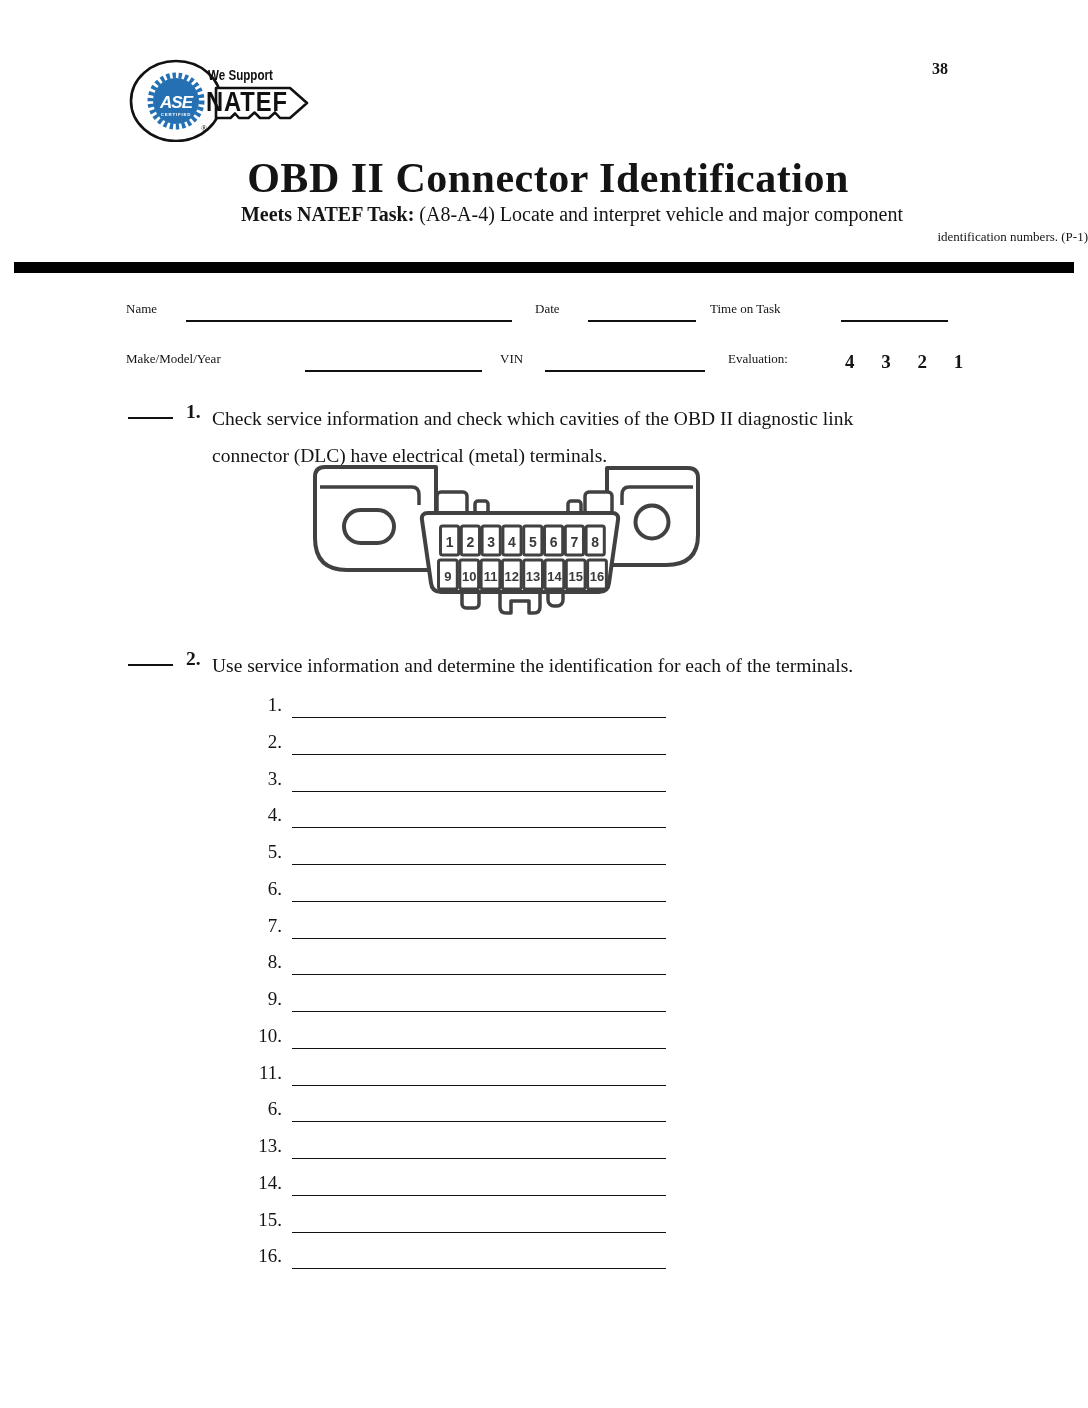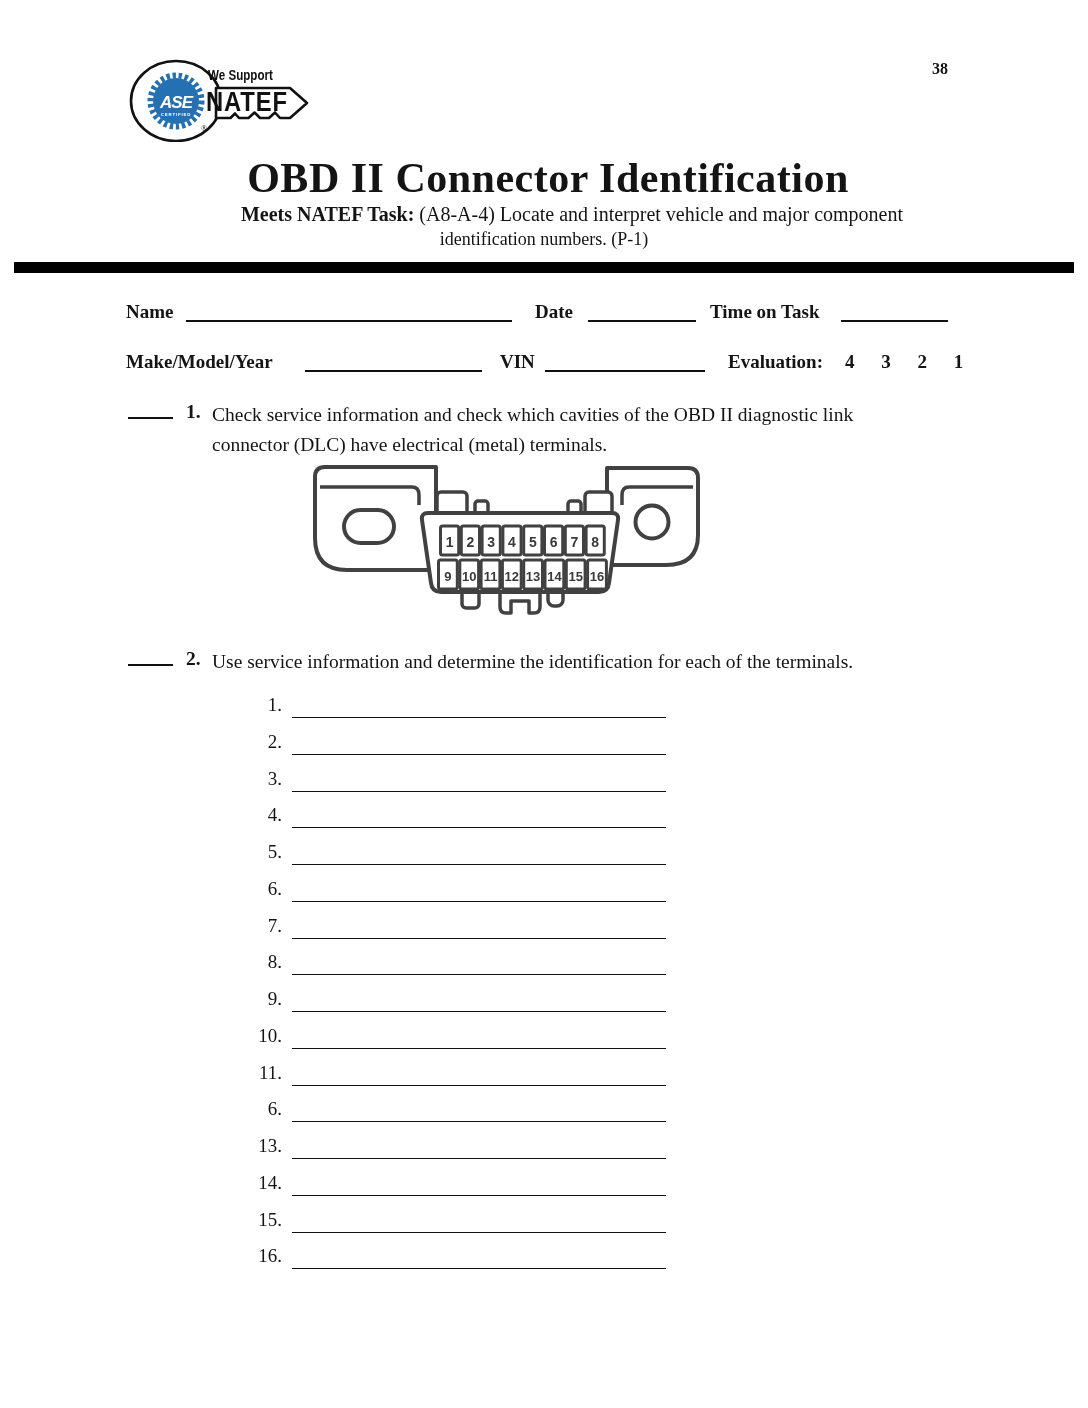--- a/index.html
+++ b/index.html
@@ -6,28 +6,28 @@
   .page {
     position:relative; width:1088px; height:1408px; margin:0 auto;
     background:#ffffff; overflow:hidden;
     font-family:"Liberation Serif","DejaVu Serif",serif; color:#141414;
   }
   .abs { position:absolute; }
   .pagenum { left:932px; top:60px; font-size:16px; font-weight:bold; }
   .title { left:0; top:150px; width:100%; text-align:center;
            font-size:42px; font-weight:bold; letter-spacing:.5px; }
   .sub  { left:0; top:203px; width:100%; text-align:center; font-size:20px;margin-left:28px; }
-  .sub2 { left:0; top:229px; width:100%; text-align:center; font-size:18px; }
+  .sub2 { left:0; top:229px; width:100%; text-align:right; font-size:13px; }
   .rule { left:14px; top:262px; width:1060px; height:11px; background:#000; }
 
-  .flabel { font-size:19px; font-weight:bold; white-space:nowrap; }
+  .flabel { font-size:13px; font-weight:normal; white-space:nowrap; }
   .fline  { border-bottom:2.2px solid #111; height:0; }
 
   .tasknum  { font-size:19.5px; font-weight:bold; }
-  .tasktext { font-size:19.5px; line-height:30px; white-space:pre-line; width:740px; }
+  .tasktext { font-size:19.5px; line-height:37px; white-space:pre-line; width:740px; }
   .taskblank { border-bottom:2.6px solid #111; height:0; width:45px; }
 
   .evalvals { font-size:19px; font-weight:bold; word-spacing:22px; }
 
   #terminal-list { left:234px; top:694px; width:440px; }
   .t-row  { position:relative; height:36.75px; }
   .t-num  { position:absolute; left:0; top:0; width:48px; text-align:right; font-size:19px; }
   .t-line { position:absolute; left:58px; top:23px; width:374px; border-bottom:1.9px solid #111; height:0; }
 
   .logo { left:128px; top:54px; }

